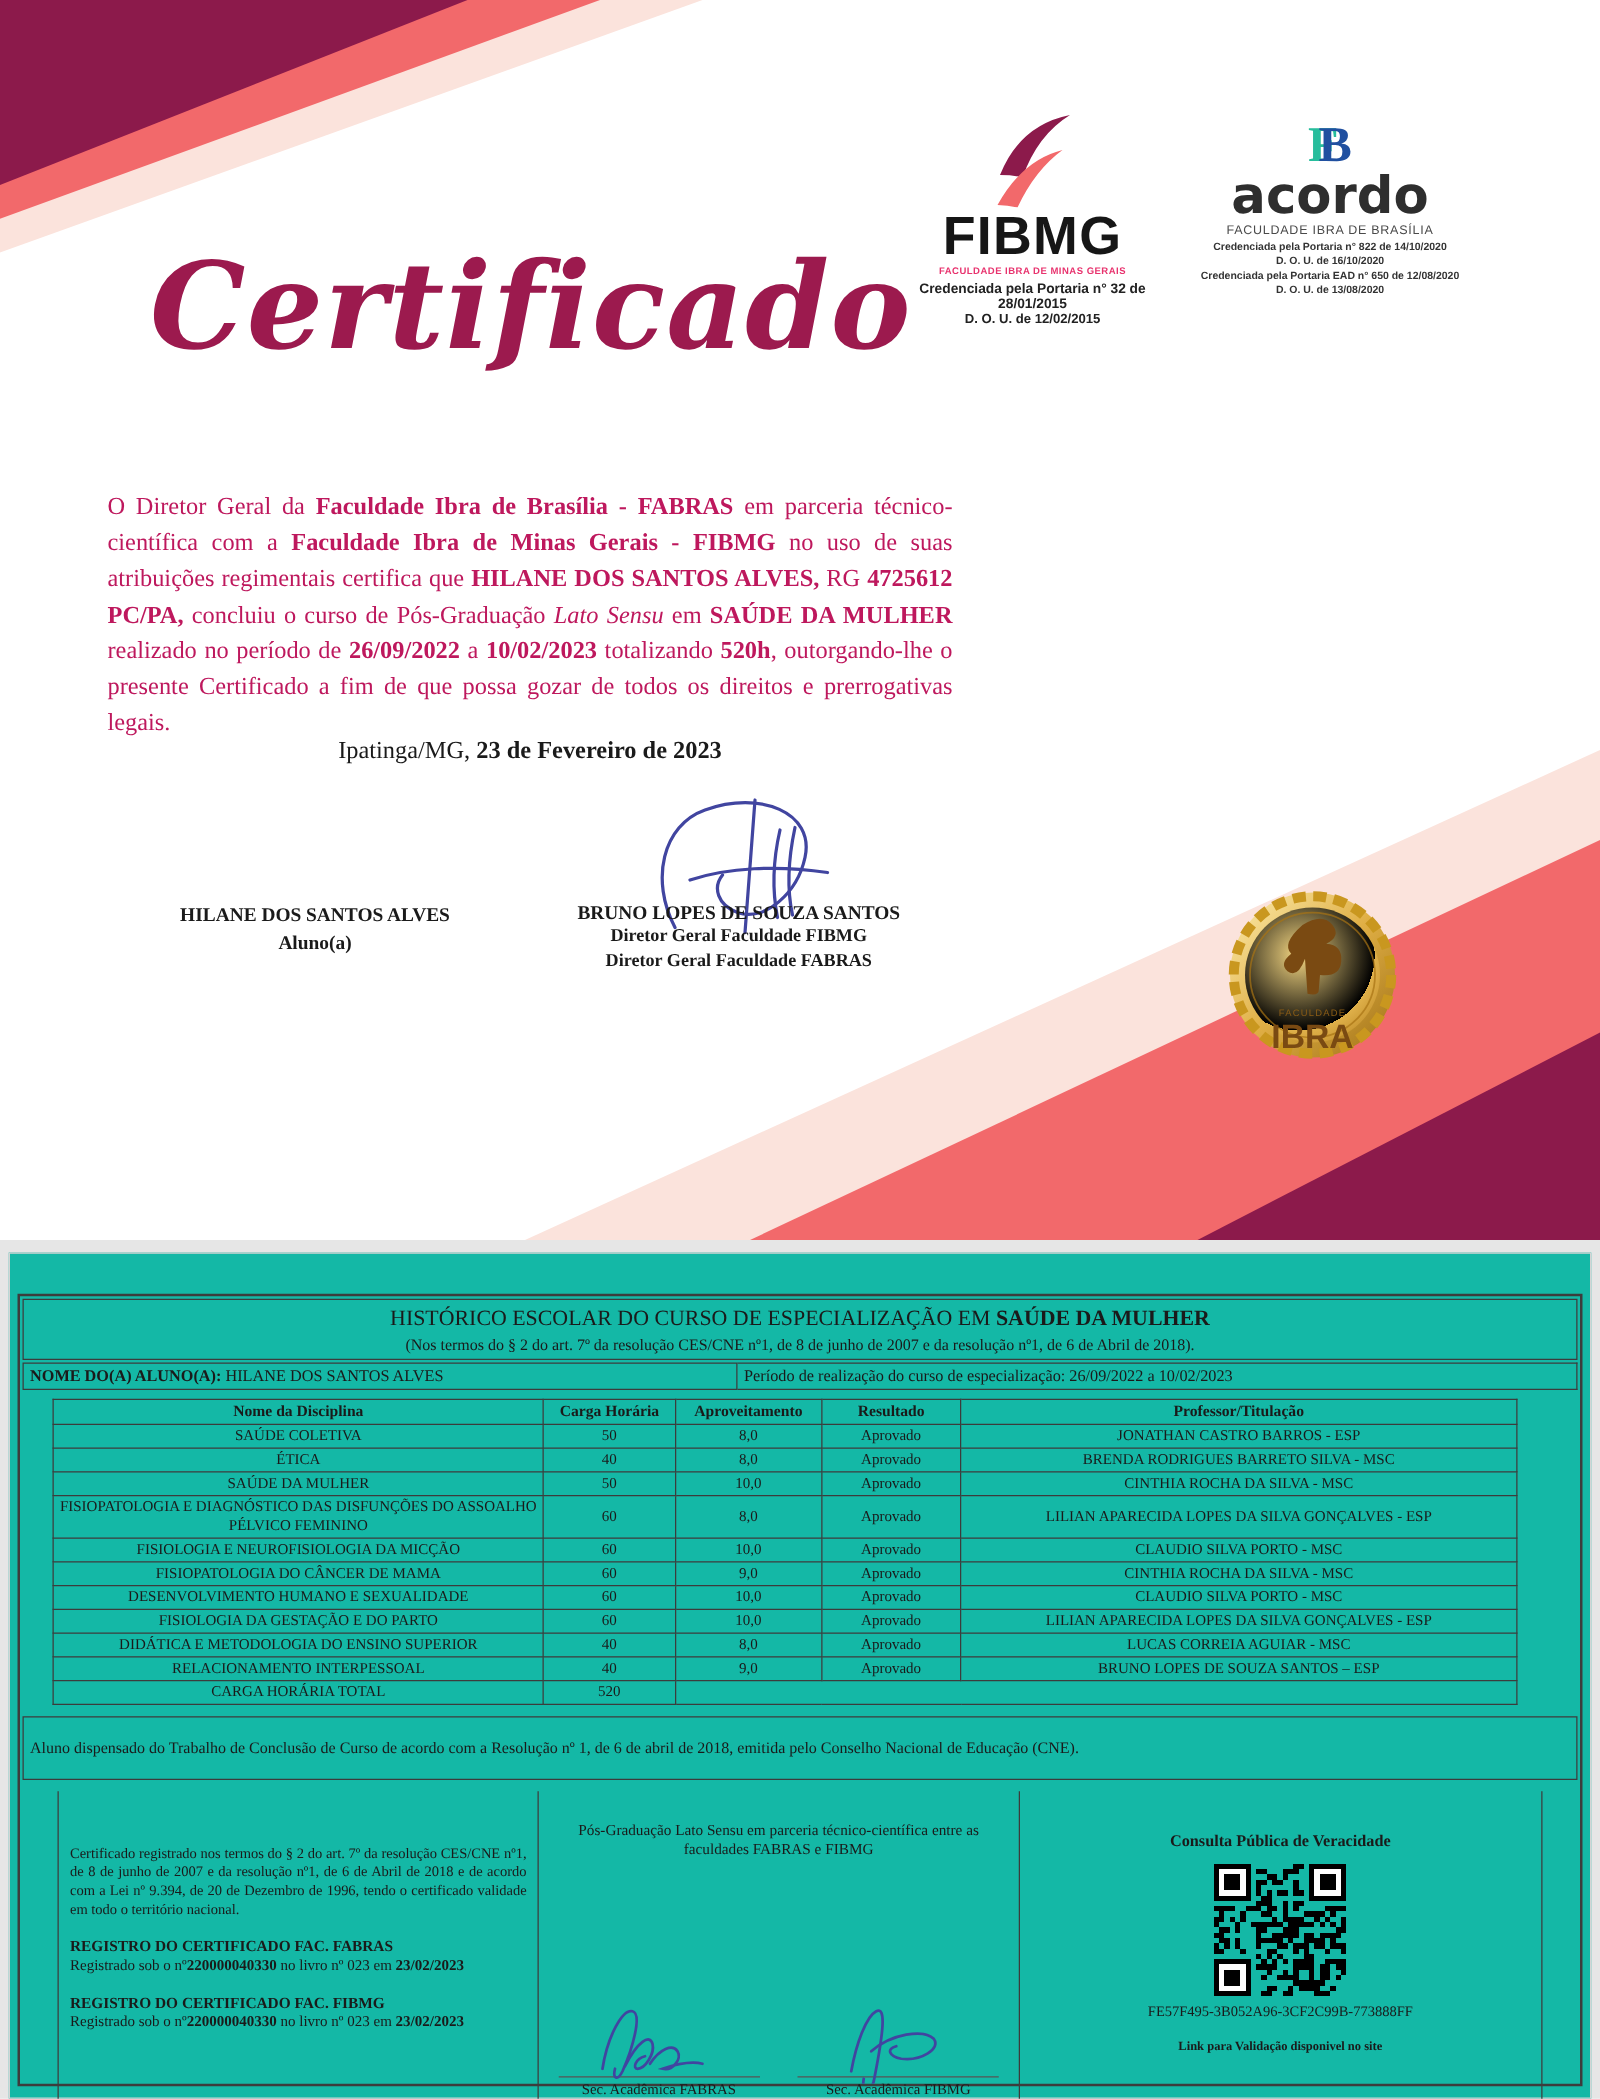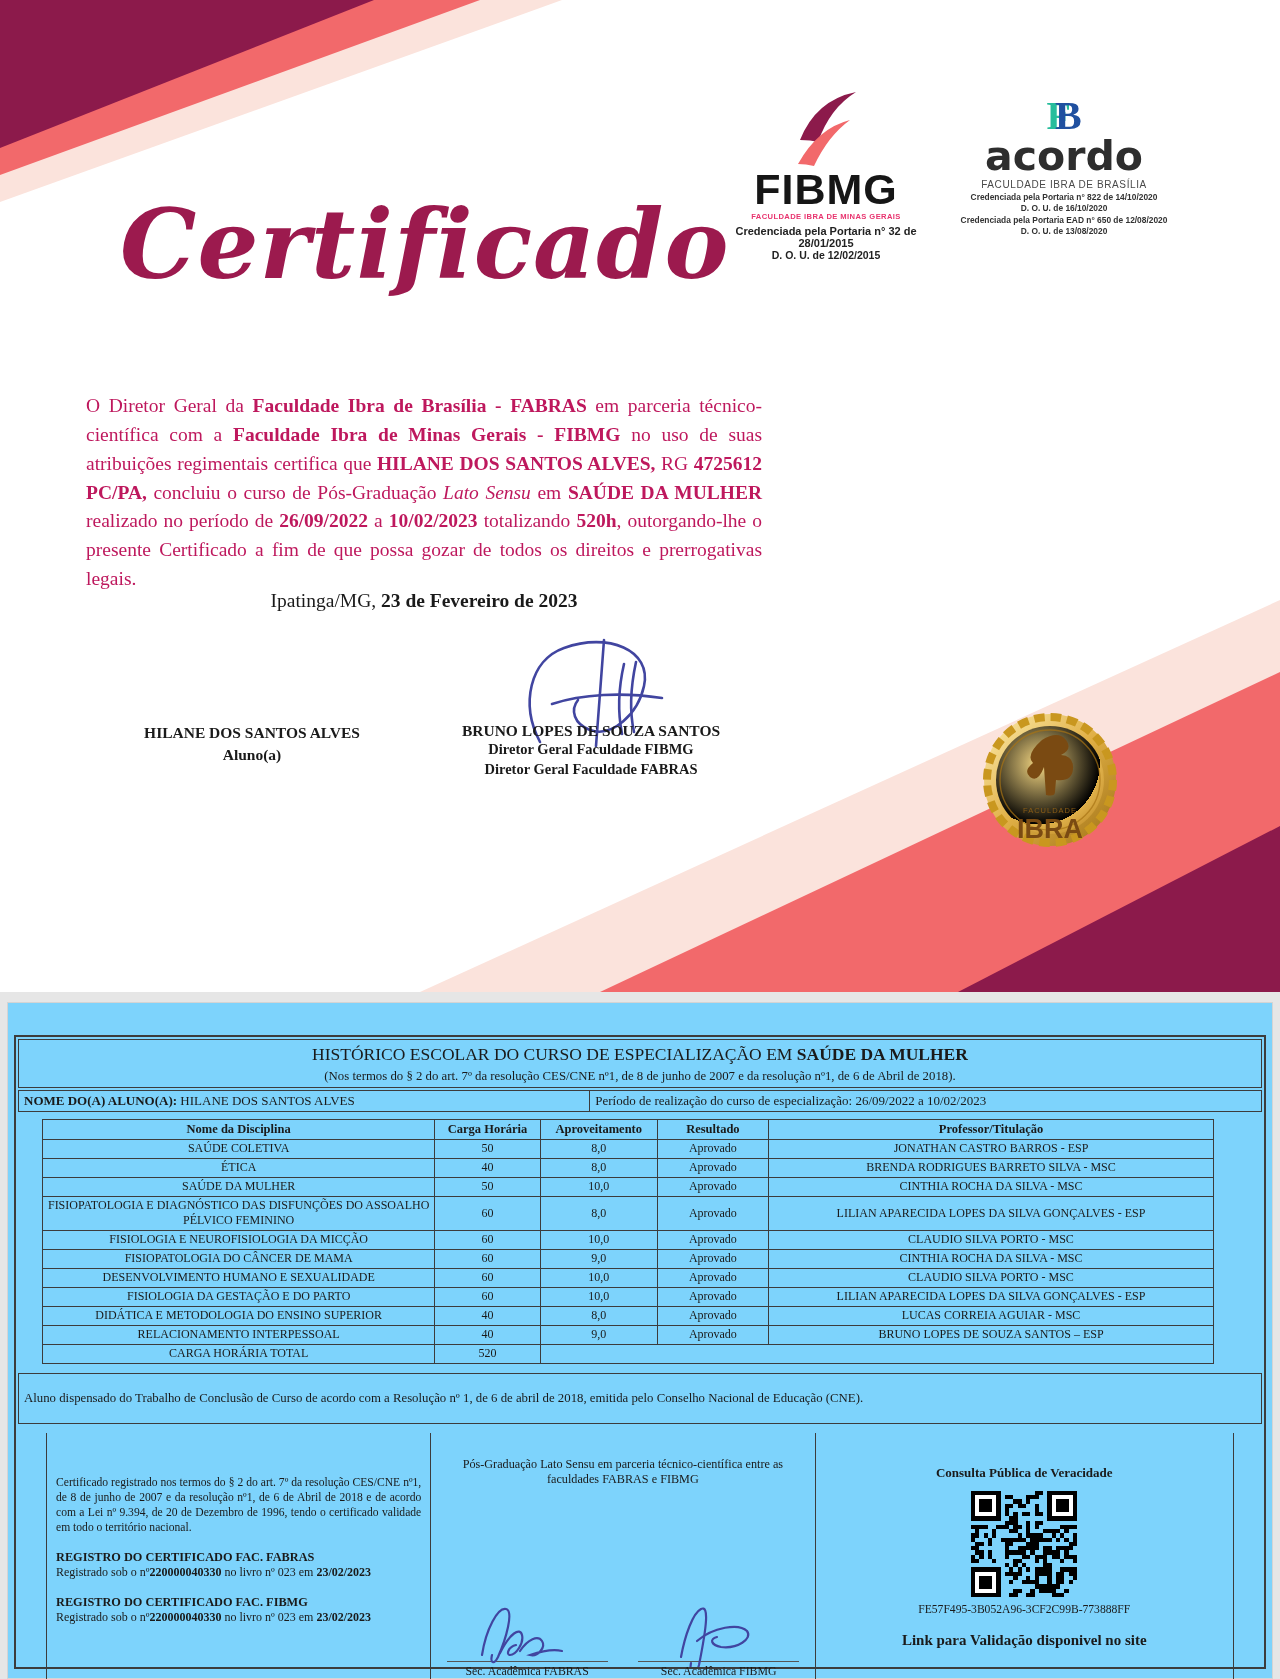--- a/index.html
+++ b/index.html
@@ -35,21 +35,21 @@
   }
   .cert-date{position:absolute;left:86px;top:590px;width:676px;text-align:center;font-size:19.5px;}
   .sig-col{position:absolute;text-align:center;font-weight:bold;}
   #sig-student{left:112px;top:722px;width:280px;font-size:15.5px;line-height:1.4;}
   #sig-director{left:436px;top:722px;width:310px;font-size:15.5px;}
   #sig-director .roles{font-size:14.5px;line-height:1.35;}
   #director-signature{position:absolute;left:512px;top:634px;width:175px;height:118px;}
   #seal{position:absolute;left:980px;top:700px;width:140px;height:160px;}
   
   #page2{
-    position:absolute;top:1002px;left:7px;width:1266px;height:677px;background:#7dd3fc;
+    position:absolute;top:1002px;left:7px;width:1266px;height:677px;background:#14b8a6;
     border:1px solid #d4d4d4;box-sizing:border-box;padding:32px 6px 0 6px;
   }
   .frame{border:2px solid #3c3c3c;box-sizing:border-box;height:634px;padding:2px 2px 0 2px;}
   .t-titlebox{border:1px solid #3c3c3c;text-align:center;padding:4px 2px 3px;}
   .t-title{font-size:17.5px;}
   .t-sub{font-size:12.8px;margin-top:4px;}
   .t-namerow{display:flex;margin-top:2px;}
   .t-namecell{flex:0 0 46%;border:1px solid #3c3c3c;font-size:13px;padding:2px 5px;box-sizing:border-box;}
   .t-periodcell{flex:1;border:1px solid #3c3c3c;border-left:none;font-size:13px;padding:2px 5px;box-sizing:border-box;}
   .t-tablewrap{margin:7px 48px 0 24px;}
@@ -70,21 +70,21 @@
   .t-col.mid{width:32.4%;border-right:1.5px solid #3c3c3c;padding:24px 10px 0 10px;text-align:center;font-size:12.2px;}
   .mid-lines{margin-top:13px;line-height:1.45;}
   .mid-sigs{position:absolute;bottom:5px;left:0;right:0;display:flex;justify-content:space-around;}
   .mid-sig{width:42%;position:relative;}
   .mid-sig svg{position:absolute;left:18%;bottom:12px;width:90px;height:68px;}
   .sig-line{border-top:1.3px solid #555;font-size:11.8px;padding-top:2px;}
   .t-col.right{flex:1;text-align:center;padding:32px 8px 0 8px;}
   .veracity-title{font-weight:bold;font-size:13px;}
   #qr-code{width:106px;height:106px;margin:10px auto 6px auto;display:block;}
   .qr-text{font-size:11.6px;}
-  .link-text{font-weight:bold;font-size:15px;margin-top:16px;}
+  .link-text{font-weight:bold;font-size:10px;margin-top:16px;}
   .b{font-weight:bold;}
 </style>
 </head>
 <body>
 
 <div id="page1">
 
   <svg id="deco" viewBox="0 0 1280 992" preserveAspectRatio="none">
 
     <polygon points="0,0 562,0 0,202" fill="#fbe3dc"></polygon>

